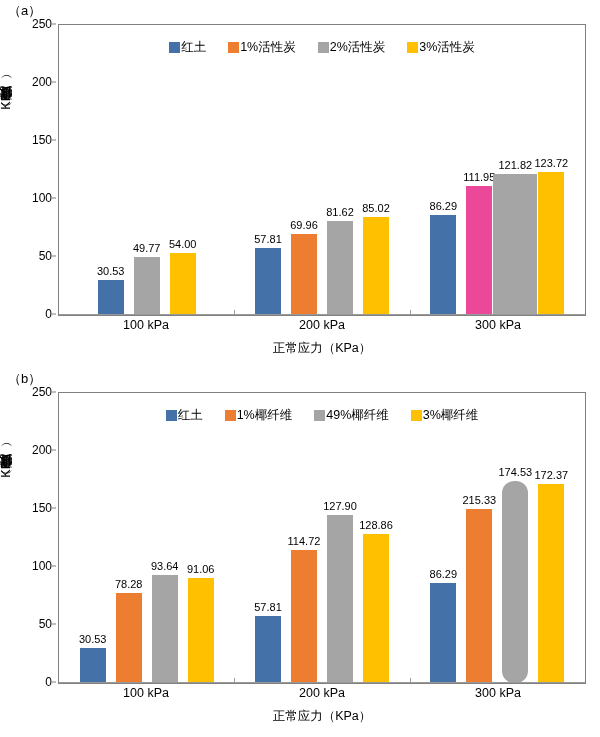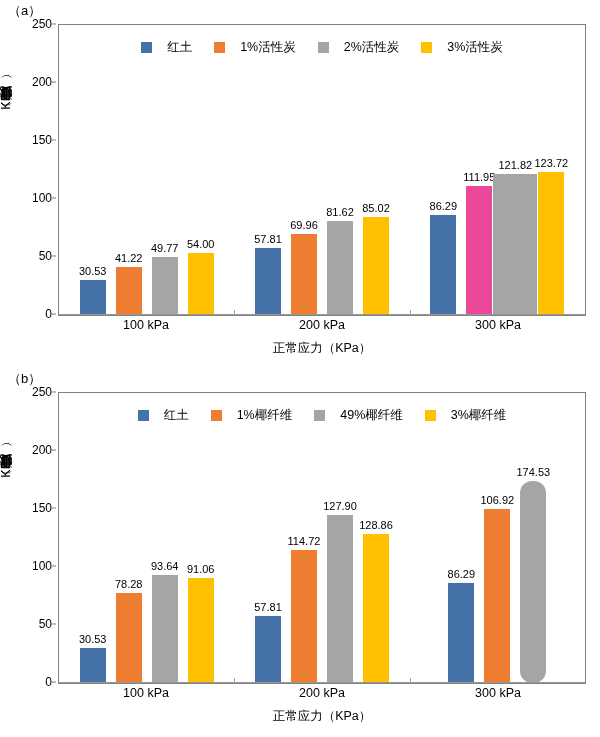--- a/index.html
+++ b/index.html
@@ -104,21 +104,21 @@
     left: 0;
     right: 0;
     display: flex;
     justify-content: center;
     gap: 22px;
     align-items: center;
   }
   .legend-item {
     display: flex;
     align-items: center;
-    gap: 15px;
+    gap: 1px;
     font-size: 12.5px;
     white-space: nowrap;
   }
   .legend-swatch {
     width: 11px;
     height: 11px;
     display: inline-block;
   }
   .groups {
     position: absolute;
@@ -229,25 +229,20 @@
             </div>
           </div>
         <div class="groups">
             <div class="group">
               <div class="bar-holder">
                 <div class="bar" style="height: 35.2927px; background: rgb(68, 114, 168);">
                   <div class="val">30.53</div>
                 </div>
               </div>
               <div class="bar-holder">
-                <div class="bar" style="height: 47.6503px; background: rgb(237, 125, 49);">
-                  <div class="val">41.22</div>
-                </div>
-              </div>
-              <div class="bar-holder">
                 <div class="bar" style="height: 57.5341px; background: rgb(165, 165, 165);">
                   <div class="val">49.77</div>
                 </div>
               </div>
               <div class="bar-holder">
                 <div class="bar" style="height: 62.424px; background: rgb(255, 192, 0);">
                   <div class="val">54.00</div>
                 </div>
               </div>
             </div>
@@ -395,26 +390,31 @@
             </div>
             <div class="group-sep" style="left: 66.6667%;"></div>
             <div class="group">
               <div class="bar-holder">
                 <div class="bar" style="height: 99.7512px; background: rgb(68, 114, 168);">
                   <div class="val">86.29</div>
                 </div>
               </div>
               <div class="bar-holder">
                 <div class="bar" style="height: 174.464px; background: rgb(237, 125, 49);">
-                  <div class="val">106.92</div>
+                  <div class="val">215.33</div>
                 </div>
               </div>
               <div class="bar-holder">
                 <div class="bar" style="height: 201.757px; background: rgb(165, 165, 165); border-radius: 12px;">
                   <div class="val">174.53</div>
+                </div>
+              </div>
+              <div class="bar-holder">
+                <div class="bar" style="height: 199.26px; background: rgb(255, 192, 0);">
+                  <div class="val">172.37</div>
                 </div>
               </div>
             </div>
           </div>
         <div class="axis-base"></div>
       </div>
     </div>
     <div class="xlabels">
         <div class="xlabel">100 kPa</div>
         <div class="xlabel">200 kPa</div>

